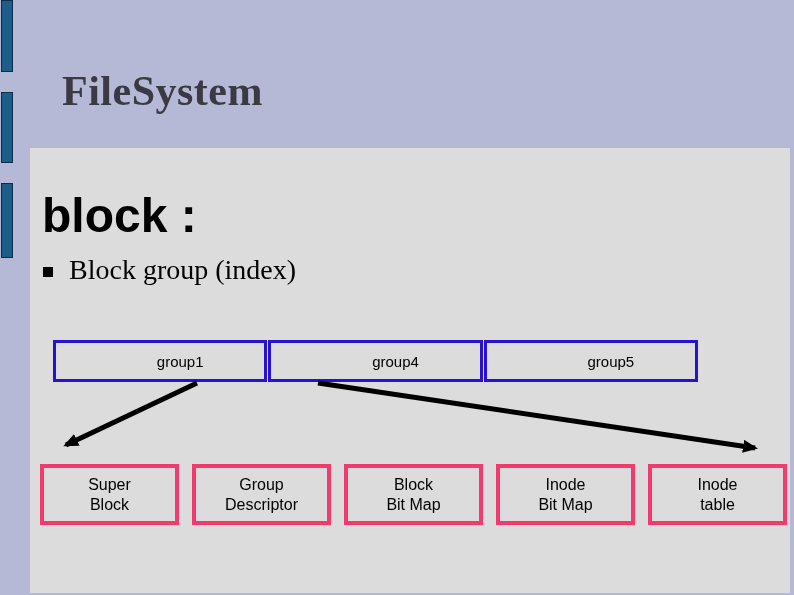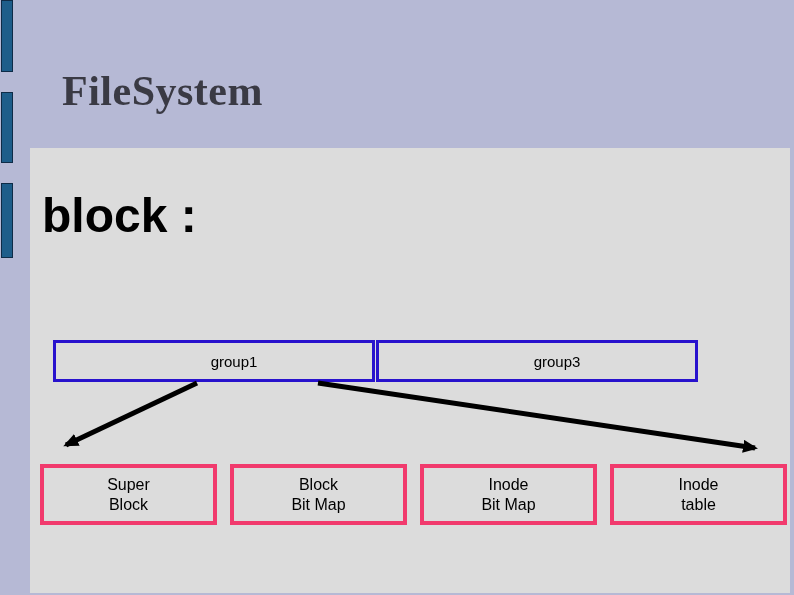--- a/index.html
+++ b/index.html
@@ -85,43 +85,50 @@
   <div class="accent-bar b1"></div>
   <div class="accent-bar b2"></div>
   <div class="accent-bar b3"></div>
 
   <div class="title">FileSystem</div>
 
   <div class="panel"></div>
 
   <div class="heading">block :</div>
 
+  <div class="bullet-line">
+    <span class="bullet-square"></span>
+    <span class="bullet-text">Block group (index)</span>
+  </div>
 
   <div class="group-row">
     <div class="group-box">group1</div>
-    <div class="group-box">group3</div>
+    <div class="group-box">group4</div>
+    <div class="group-box">group5</div>
   </div>
 
   <svg class="arrows-overlay" width="794" height="595" viewBox="0 0 794 595" xmlns="http://www.w3.org/2000/svg">
     <defs>
       <marker id="ah" markerUnits="userSpaceOnUse" markerWidth="16" markerHeight="13" refX="12" refY="6.5" orient="auto">
         <path d="M0,0 L15,6.5 L0,13 z" fill="#000"></path>
       </marker>
     </defs>
     <g>
       <line x1="197" y1="383" x2="66" y2="445" stroke="#000" stroke-width="5" marker-end="url(#ah)"></line>
     </g>
     <g>
       <line x1="318" y1="383" x2="755" y2="448" stroke="#000" stroke-width="5" marker-end="url(#ah)"></line>
     </g>
   </svg>
 
   <div class="block-row">
     <div class="block-box">Super
 Block</div>
+    <div class="block-box">Group
+Descriptor</div>
     <div class="block-box">Block
 Bit Map</div>
     <div class="block-box">Inode
 Bit Map</div>
     <div class="block-box">Inode
 table</div>
   </div>
 
 </div>
 

